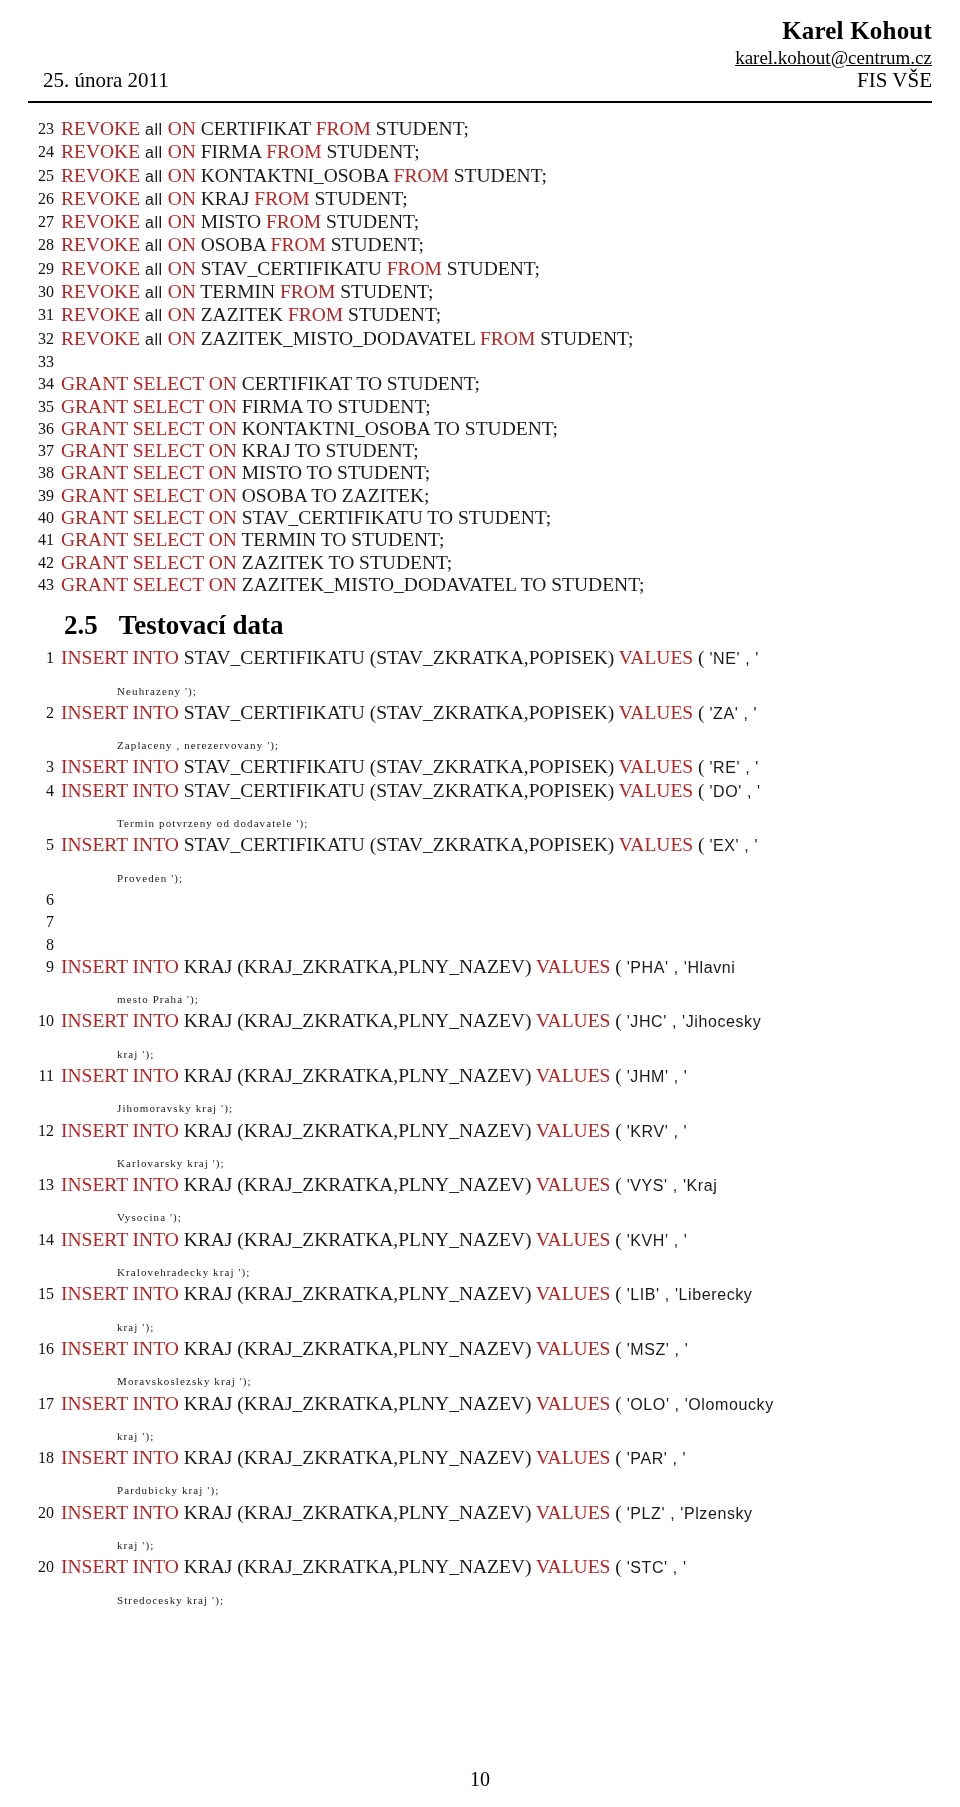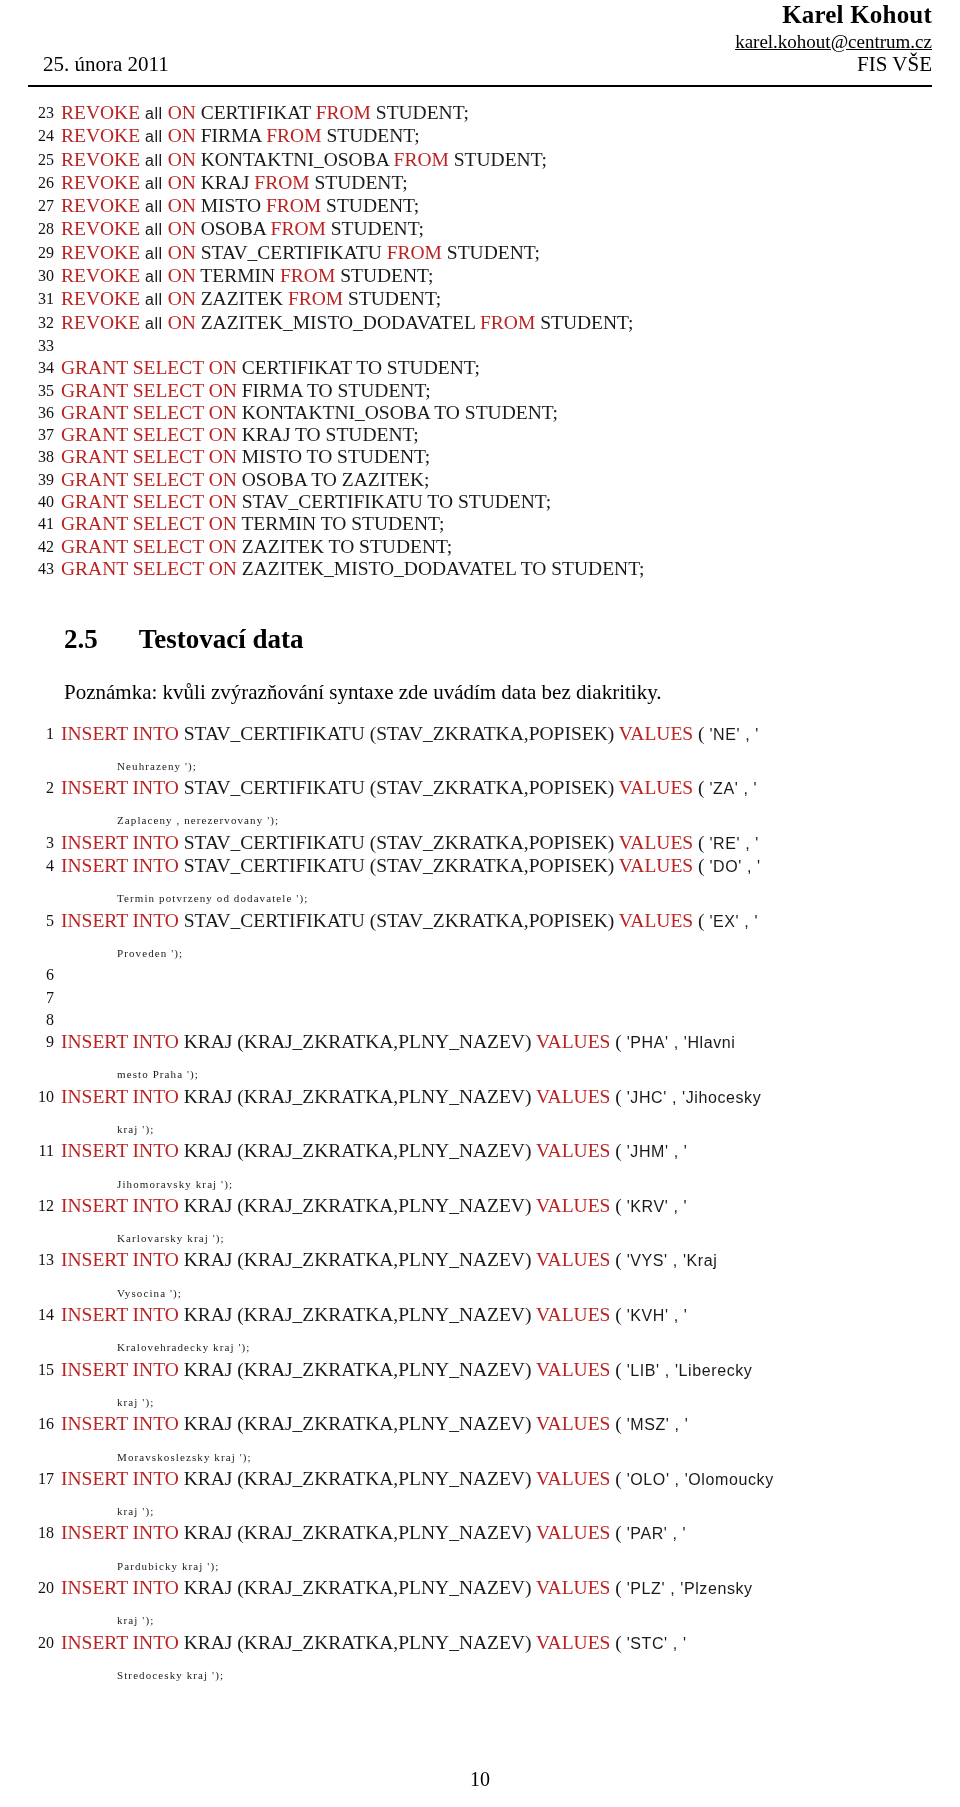--- a/index.html
+++ b/index.html
@@ -14,21 +14,21 @@
     font-family: "Liberation Serif", "DejaVu Serif", serif;
     color: #000000;
     overflow: hidden;
   }
 
   .page {
     position: relative;
     width: 960px;
     height: 1807px;
     box-sizing: border-box;
-    padding: 0 28px;
+    padding: 16px 28px;
   }
 
   
   .header {
     position: relative;
     height: 86px;
     padding-top: 2px;
   }
   .hdr-right {
     position: absolute;
@@ -109,22 +109,21 @@
     margin-top: 9px;
   }
   .code-line.blank .code-body { min-height: 22.3px; }
 
   
   .section-head {
     display: flex;
     align-items: baseline;
     font-size: 27px;
     font-weight: bold;
-    margin: 44px 0 0 36px;
-    gap: 20px;
+    margin: 14px 0 0 36px;
   }
   .section-num { margin-right: 21px; }
 
   .para {
     font-size: 21px;
     margin: 24px 0 16px 36px;
     line-height: 1.3;
   }
 
   .listing2 { margin-top: 6px; }
@@ -178,21 +177,20 @@
       <div class="code-line"><span class="lineno">41</span><span class="code-body"><span class="kw">GRANT SELECT ON</span><span class="id"> TERMIN TO STUDENT;</span></span></div>
       <div class="code-line"><span class="lineno">42</span><span class="code-body"><span class="kw">GRANT SELECT ON</span><span class="id"> ZAZITEK TO STUDENT;</span></span></div>
       <div class="code-line"><span class="lineno">43</span><span class="code-body"><span class="kw">GRANT SELECT ON</span><span class="id"> ZAZITEK_MISTO_DODAVATEL TO STUDENT;</span></span></div>
     </div>
 
   <div class="section-head">
     <span class="section-num">2.5</span>
     <span>Testovací data</span>
   </div>
 
-  <div class="para">Poznámka: kvůli zvýrazňování syntaxe zde uvádím data bez diakritiky.</div>
 
   <div class="listing listing2 listing-data">
       <div class="code-line"><span class="lineno">1</span><span class="code-body"><span class="kw">INSERT INTO</span><span class="id"> STAV_CERTIFIKATU (STAV_ZKRATKA,POPISEK) </span><span class="kw">VALUES</span><span class="id"> ( </span><span class="tt">'NE' , '</span></span></div>
       <div class="code-line"><span class="lineno"></span><span class="code-body cont">Neuhrazeny ');</span></div>
       <div class="code-line"><span class="lineno">2</span><span class="code-body"><span class="kw">INSERT INTO</span><span class="id"> STAV_CERTIFIKATU (STAV_ZKRATKA,POPISEK) </span><span class="kw">VALUES</span><span class="id"> ( </span><span class="tt">'ZA' , '</span></span></div>
       <div class="code-line"><span class="lineno"></span><span class="code-body cont">Zaplaceny , nerezervovany ');</span></div>
       <div class="code-line"><span class="lineno">3</span><span class="code-body"><span class="kw">INSERT INTO</span><span class="id"> STAV_CERTIFIKATU (STAV_ZKRATKA,POPISEK) </span><span class="kw">VALUES</span><span class="id"> ( </span><span class="tt">'RE' , '</span></span></div>
       <div class="code-line"><span class="lineno">4</span><span class="code-body"><span class="kw">INSERT INTO</span><span class="id"> STAV_CERTIFIKATU (STAV_ZKRATKA,POPISEK) </span><span class="kw">VALUES</span><span class="id"> ( </span><span class="tt">'DO' , '</span></span></div>
       <div class="code-line"><span class="lineno"></span><span class="code-body cont">Termin potvrzeny od dodavatele ');</span></div>
       <div class="code-line"><span class="lineno">5</span><span class="code-body"><span class="kw">INSERT INTO</span><span class="id"> STAV_CERTIFIKATU (STAV_ZKRATKA,POPISEK) </span><span class="kw">VALUES</span><span class="id"> ( </span><span class="tt">'EX' , '</span></span></div>

